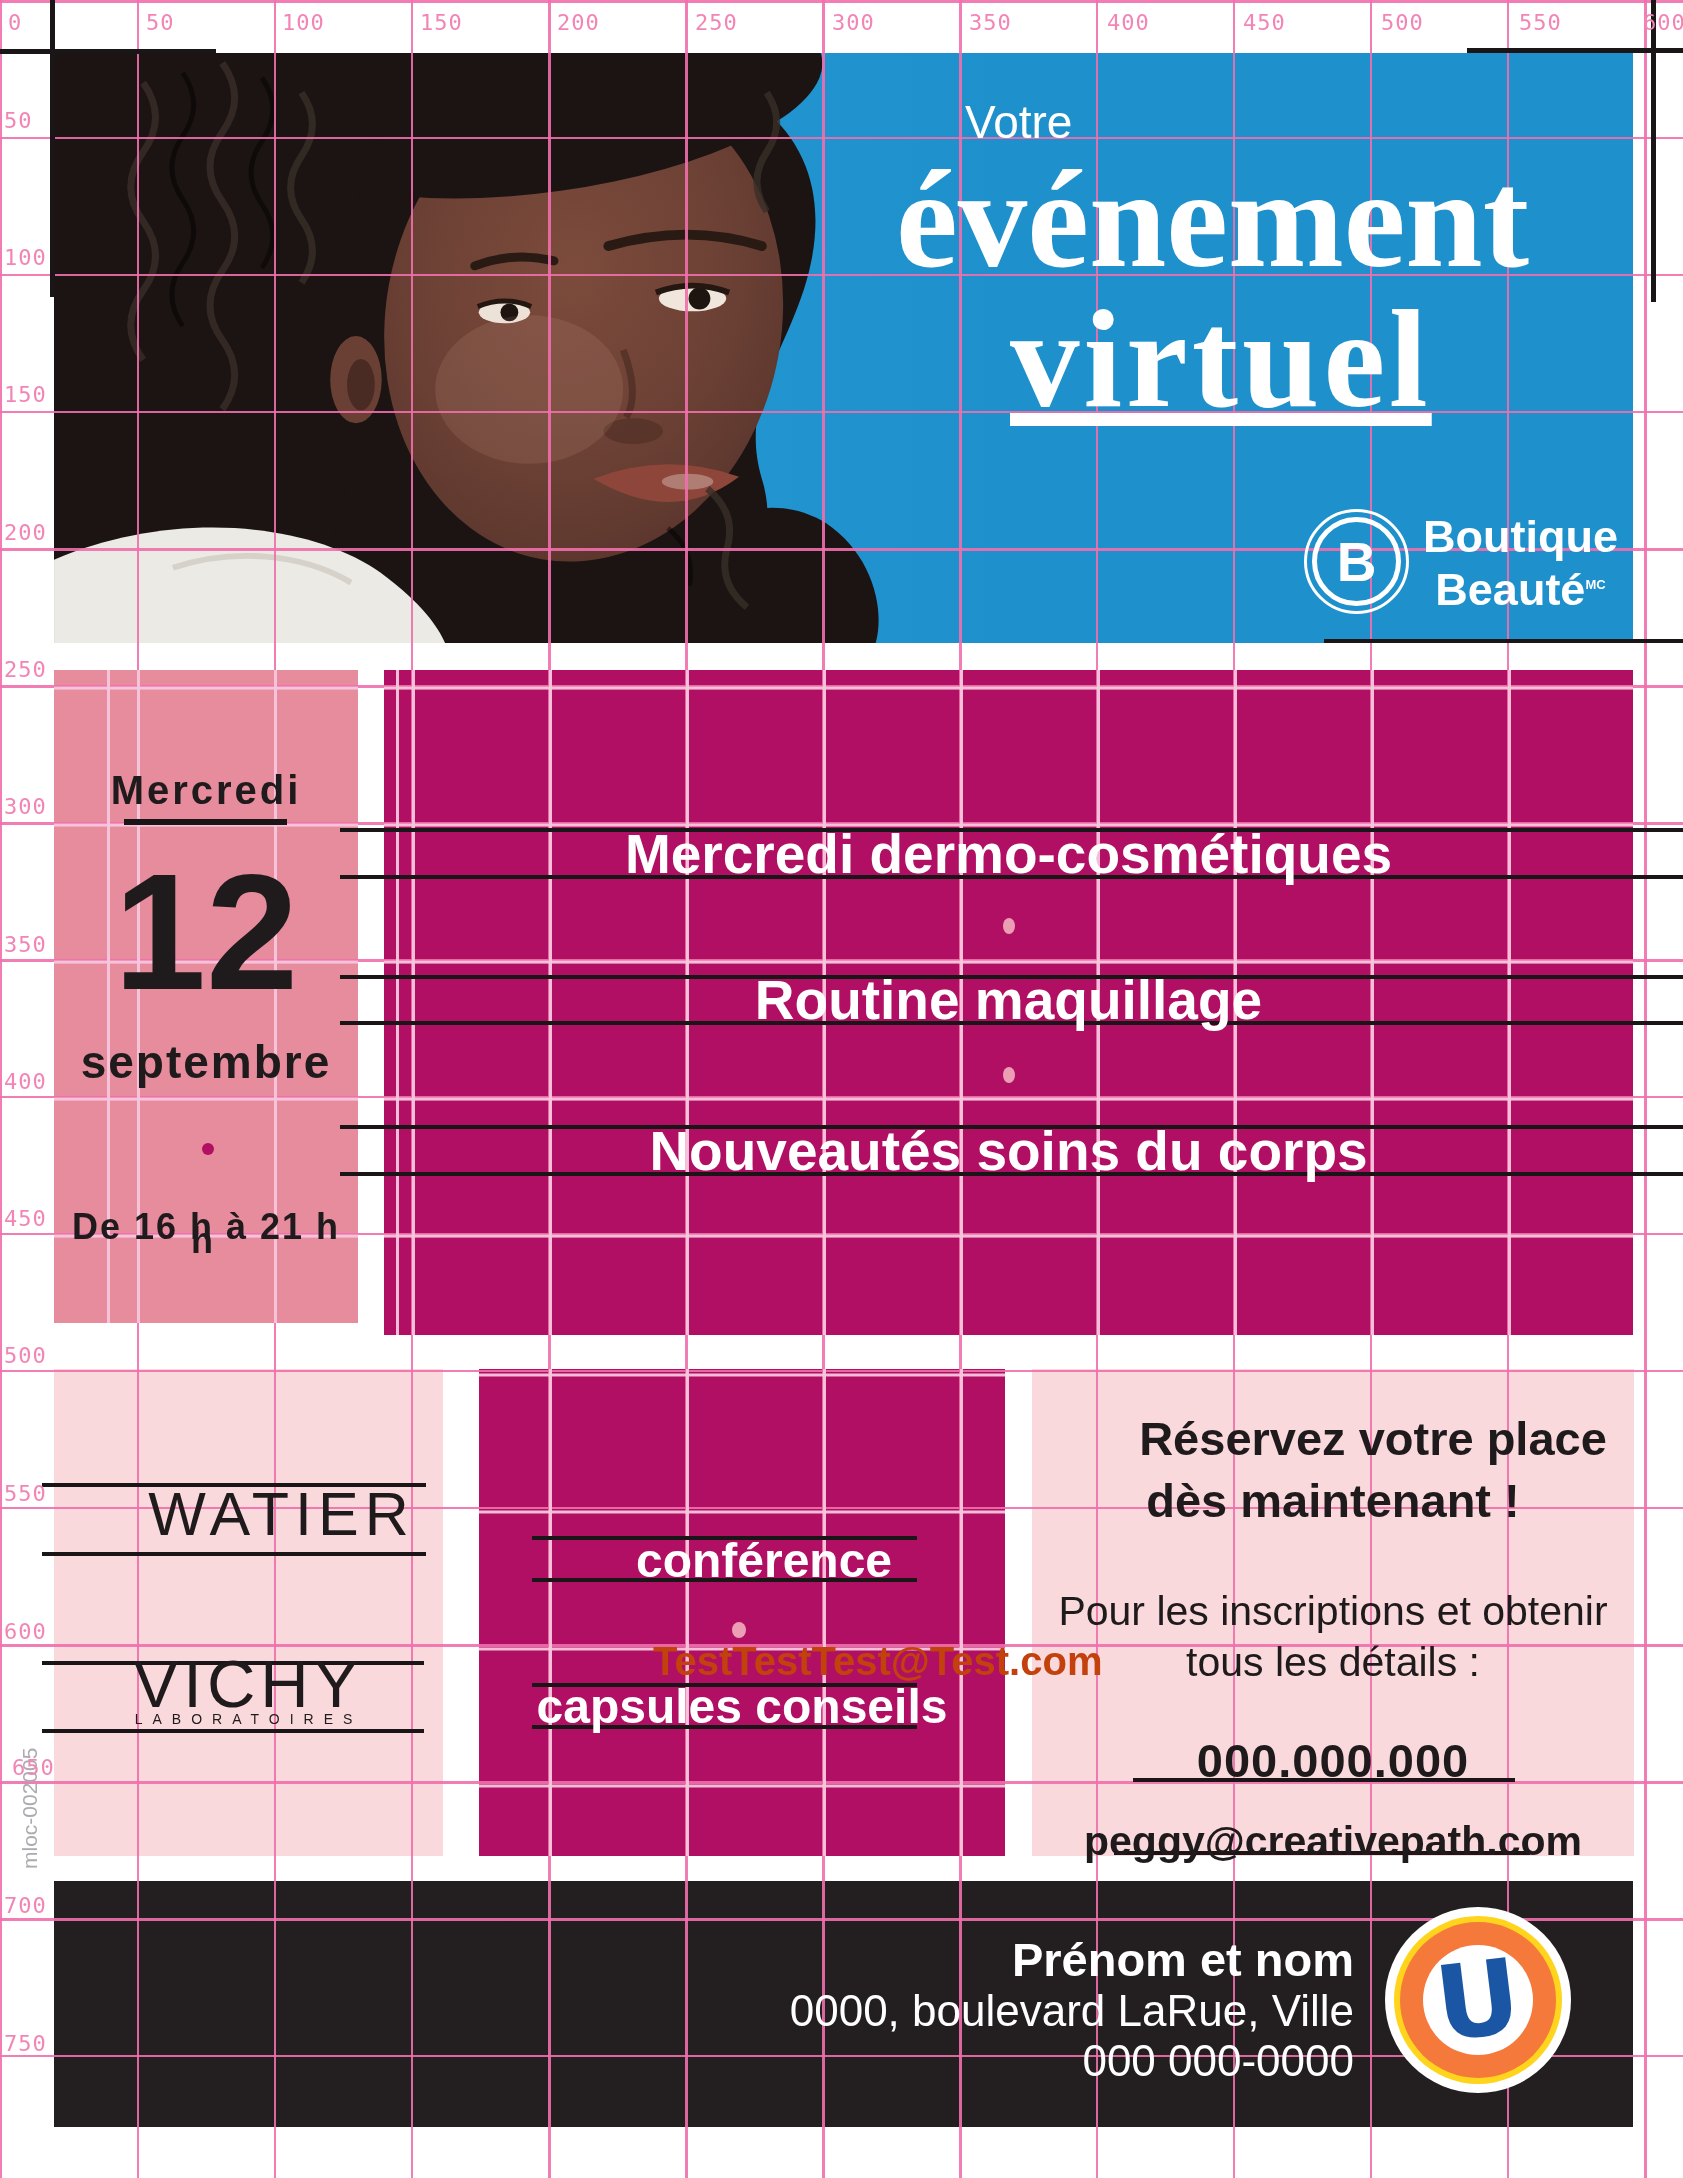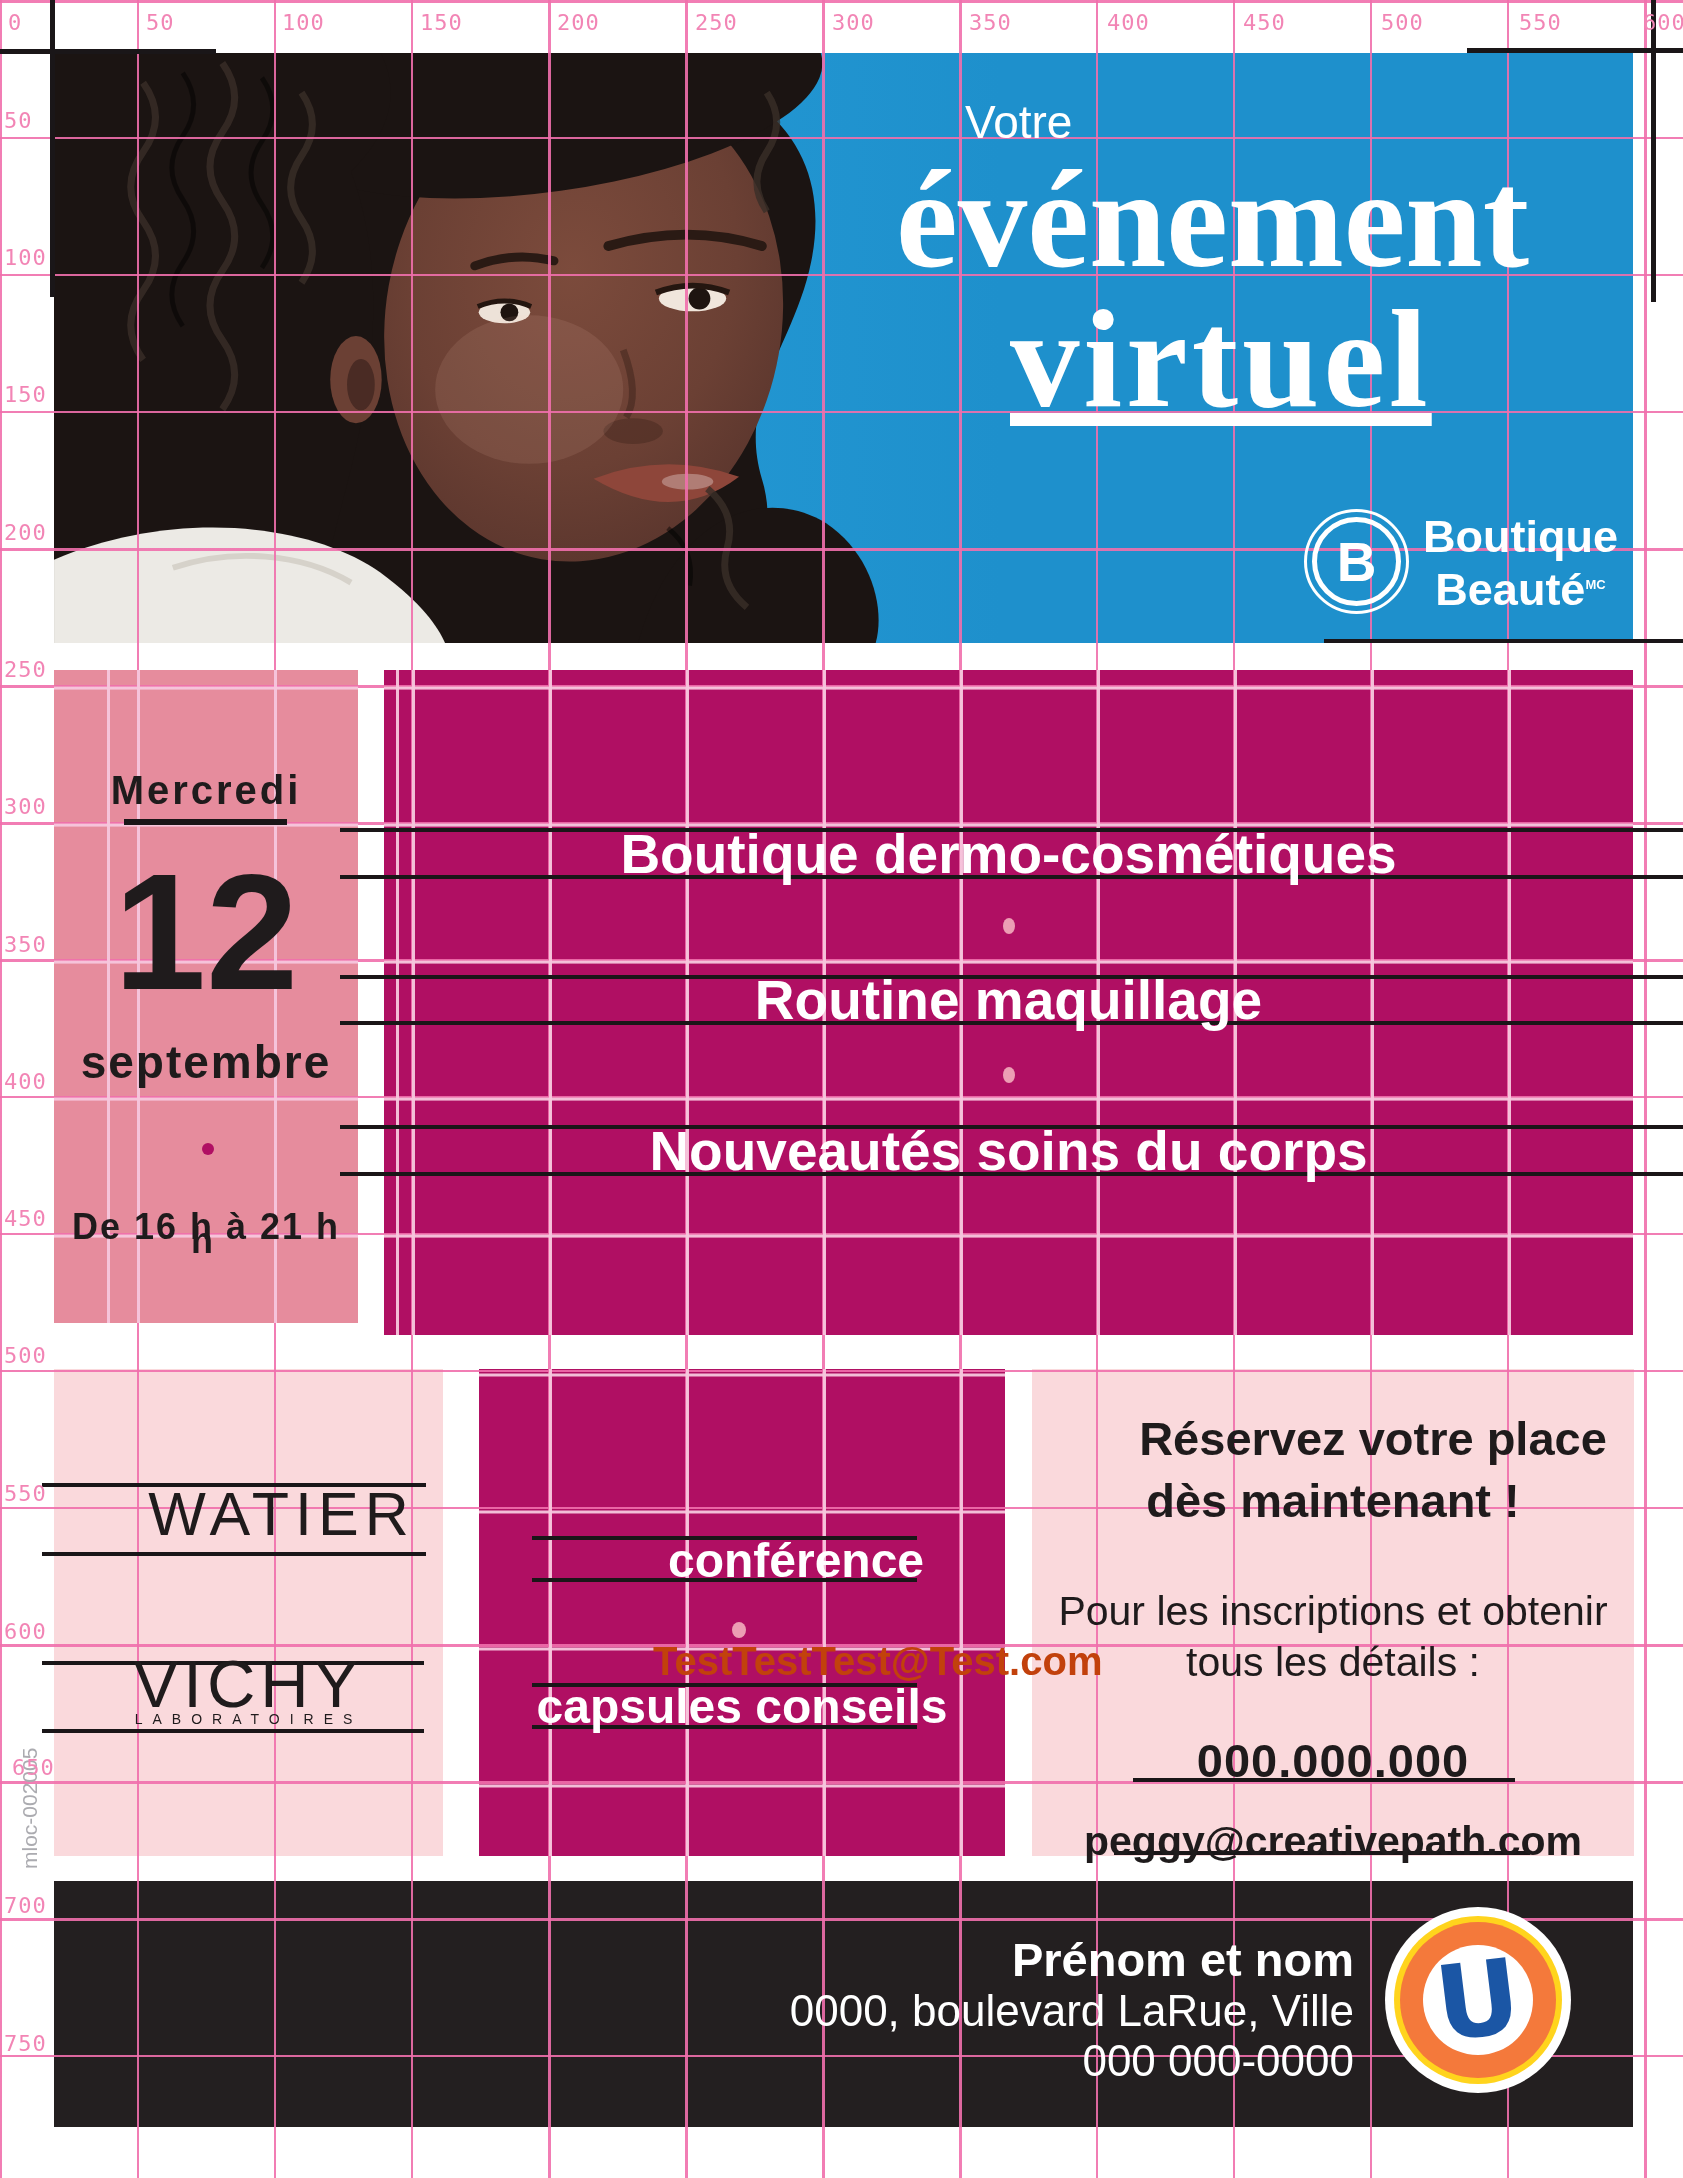--- a/index.html
+++ b/index.html
@@ -199,31 +199,31 @@
     <span>Beauté</span><sup style="font-size:13px;">MC</sup>
   </div>
 
   <div class="t black bold center" style="left:54px;top:768px;width:304px;font-size:40px;letter-spacing:3px;">Mercredi</div>
   <div class="t black bold center" style="left:54px;top:849px;width:304px;font-size:166px;line-height:166px;">12</div>
   <div class="t black bold center" style="left:54px;top:1035px;width:304px;font-size:46px;letter-spacing:2px;">septembre</div>
   <div class="dot" style="left:202px;top:1143px;width:12px;height:12px;background:#B00F63;"></div>
   <div class="t black bold center" style="left:54px;top:1206px;width:304px;font-size:36px;letter-spacing:2px;">De 16 h à 21 h</div>
   <div class="t black bold" style="left:191px;top:1220px;font-size:36px;">h</div>
 
-  <div class="t white bold center" style="left:384px;top:822px;width:1249px;font-size:55px;">Boutique dermo-cosmétiques</div>
+  <div class="t white bold center" style="left:384px;top:822px;width:1249px;font-size:55px;">Mercredi dermo-cosmétiques</div>
   <div class="dot" style="left:1003px;top:918px;width:12px;height:16px;background:#EC9EB4;"></div>
   <div class="t white bold center" style="left:384px;top:968px;width:1249px;font-size:55px;">Routine maquillage</div>
   <div class="dot" style="left:1003px;top:1067px;width:12px;height:16px;background:#EC9EB4;"></div>
   <div class="t white bold center" style="left:384px;top:1119px;width:1249px;font-size:55px;">Nouveautés soins du corps</div>
 
   <div class="t black center" style="left:54px;top:1479px;width:455px;font-size:61px;letter-spacing:6px;">WATIER</div>
   <div class="t black center" style="left:54px;top:1645px;width:389px;font-size:67px;letter-spacing:5px;">VICHY</div>
   <div class="t black center" style="left:54px;top:1711px;width:389px;font-size:14px;letter-spacing:10px;">LABORATOIRES</div>
 
-  <div class="t white bold center" style="left:479px;top:1533px;width:570px;font-size:48px;margin-left:32px;">conférence</div>
+  <div class="t white bold center" style="left:479px;top:1533px;width:570px;font-size:48px;">conférence</div>
   <div class="dot" style="left:732px;top:1622px;width:14px;height:16px;background:#EC9EB4;"></div>
   <div class="t bold" style="left:653px;top:1639px;font-size:40px;color:#c2410c;">TestTestTest@Test.com</div>
   <div class="t white bold center" style="left:479px;top:1679px;width:526px;font-size:48px;">capsules conseils</div>
 
   <div class="t black bold center" style="left:1032px;top:1411px;width:602px;font-size:47px;margin-left:40px;">Réservez votre place</div>
   <div class="t black bold center" style="left:1032px;top:1473px;width:602px;font-size:47px;">dès maintenant !</div>
   <div class="t black center" style="left:1032px;top:1588px;width:602px;font-size:41px;">Pour les inscriptions et obtenir</div>
   <div class="t black center" style="left:1032px;top:1639px;width:602px;font-size:41px;">tous les détails :</div>
   <div class="t black bold center" style="left:1032px;top:1733px;width:602px;font-size:47px;letter-spacing:1px;">000.000.000</div>
   <div class="t black bold center" style="left:1032px;top:1818px;width:602px;font-size:41px;">peggy@creativepath.com</div>

